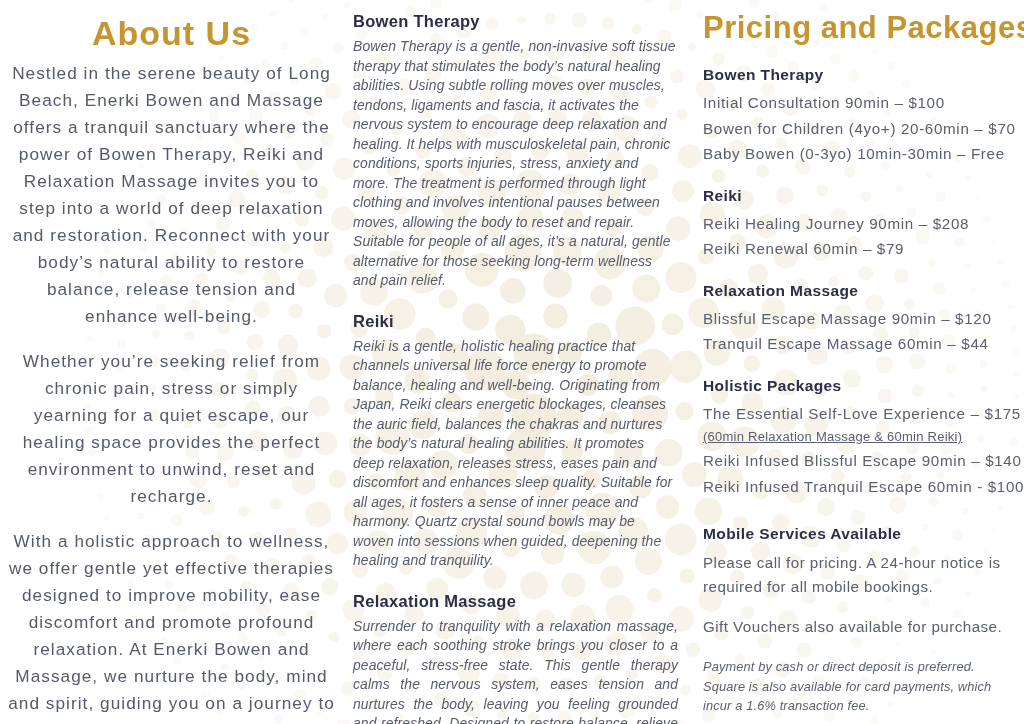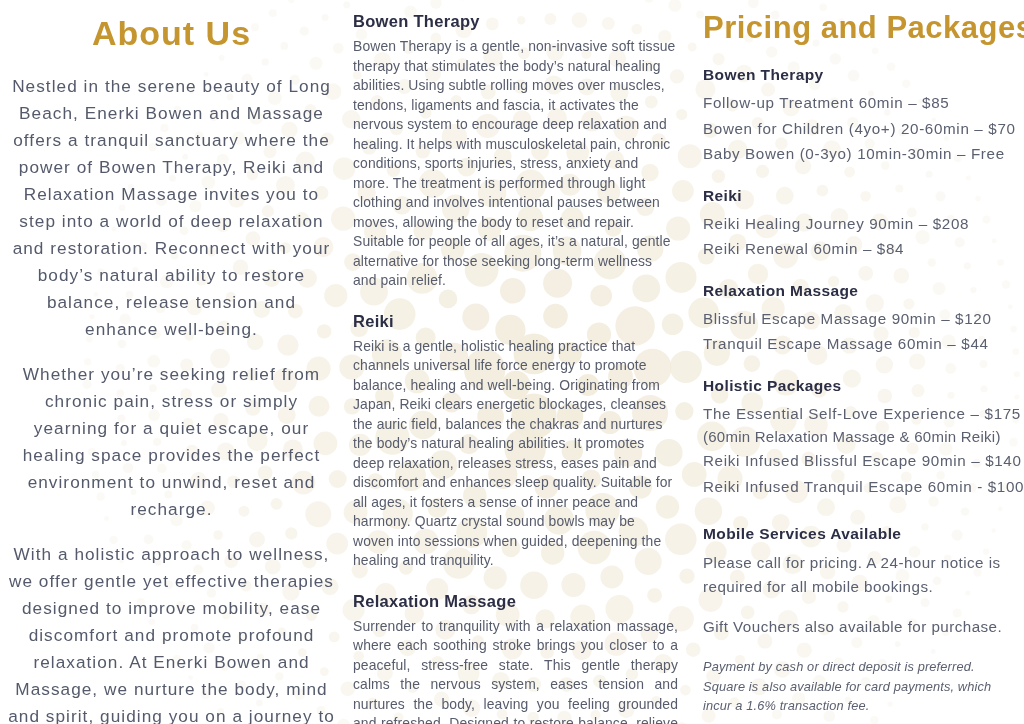--- a/index.html
+++ b/index.html
@@ -14,39 +14,39 @@
     background:#ffffff;
     font-family:"Liberation Sans",sans-serif;
     position:relative;overflow:hidden;
   }
   #dot-layer{position:absolute;left:0;top:0;z-index:0;}
   .page{position:absolute;inset:0;z-index:1;display:grid;grid-template-columns:347px 340px 337px;}
   .col{box-sizing:border-box;}
 
   
   .col-left{padding:10px 12px 0 8px;text-align:center;}
-  .gold-title{color:var(--gold);font-weight:bold;font-size:33px;letter-spacing:1px;margin:4px 0 20px;}
+  .gold-title{color:var(--gold);font-weight:bold;font-size:33px;letter-spacing:1px;margin:4px 0 7px;}
   .col-left .gold-title{font-size:34px;}
   .about-p{font-size:17.2px;line-height:27px;color:#545A6B;letter-spacing:1.05px;margin:0 0 18px;}
 
   
   .col-mid{padding:12px 9px 0 6px;}
   .svc{margin-bottom:21px;}
   .svc h2{font-size:16.5px;color:var(--navy);margin:0 0 6px;letter-spacing:.3px;}
-  .svc p{font-size:13.9px;line-height:19.5px;color:var(--body);letter-spacing:.12px;margin:0;}
+  .svc p{font-size:13.9px;line-height:19.5px;color:var(--body);letter-spacing:.12px;margin:0;font-style:italic;}
   .svc p.justify{text-align:justify;}
   .svc p.note{font-style:italic;}
 
   
   .col-right{padding:8px 4px 0 16px;}
   .col-right .gold-title{font-size:31px;margin:2px 0 4px;letter-spacing:.5px;white-space:nowrap;}
   .pgroup{margin-top:20px;}
   .pgroup h3{font-size:15.5px;color:var(--navy);margin:0 0 6px;letter-spacing:.4px;}
   .pitem{font-size:15.2px;line-height:25.5px;color:#5B6070;letter-spacing:.65px;white-space:nowrap;}
-  .pitem.small{font-size:15px;line-height:22px;letter-spacing:.25px;}
+  .pitem.small{font-size:13px;line-height:22px;letter-spacing:.25px;text-decoration:underline;}
   .mobile{margin-top:26px;}
   .mobile h3{font-size:15.5px;color:var(--navy);margin:16px 0 8px;letter-spacing:.4px;}
   .mobile p{font-size:15.2px;line-height:24px;color:#5B6070;letter-spacing:.45px;margin:0;}
   .mobile .gift{margin-top:16px;}
   .mobile .footnote{font-style:italic;font-size:12.8px;line-height:19.5px;letter-spacing:.15px;margin-top:18px;max-width:300px;}
 </style>
 </head>
 <body>
 
 <svg id="dot-layer" width="1024" height="724">
@@ -698,28 +698,28 @@
           <p class="justify">Surrender to tranquility with a relaxation massage, where each soothing stroke brings you closer to a peaceful, stress-free state. This gentle therapy calms the nervous system, eases tension and nurtures the body, leaving you feeling grounded and refreshed. Designed to restore balance, relieve stress and promote a deep sense of well-being, it’s the perfect way to recharge and reconnect with your inner peace.</p>
         </div>
       </div>
   </section>
 
   <section class="col col-right">
     <h1 class="gold-title">Pricing and Packages</h1>
     <div id="pricing-groups">
         <div class="pgroup">
           <h3>Bowen Therapy</h3>
-          <div class="pitem">Follow-up Treatment 60min – $85</div>
+          <div class="pitem">Initial Consultation 90min – $100</div>
           <div class="pitem">Bowen for Children (4yo+) 20-60min – $70</div>
           <div class="pitem">Baby Bowen (0-3yo) 10min-30min – Free</div>
         </div>
         <div class="pgroup">
           <h3>Reiki</h3>
           <div class="pitem">Reiki Healing Journey 90min – $208</div>
-          <div class="pitem">Reiki Renewal 60min – $84</div>
+          <div class="pitem">Reiki Renewal 60min – $79</div>
         </div>
         <div class="pgroup">
           <h3>Relaxation Massage</h3>
           <div class="pitem">Blissful Escape Massage 90min – $120</div>
           <div class="pitem">Tranquil Escape Massage 60min – $44</div>
         </div>
         <div class="pgroup">
           <h3>Holistic Packages</h3>
           <div class="pitem">The Essential Self-Love Experience – $175</div>
           <div class="pitem small">(60min Relaxation Massage &amp; 60min Reiki)</div>

